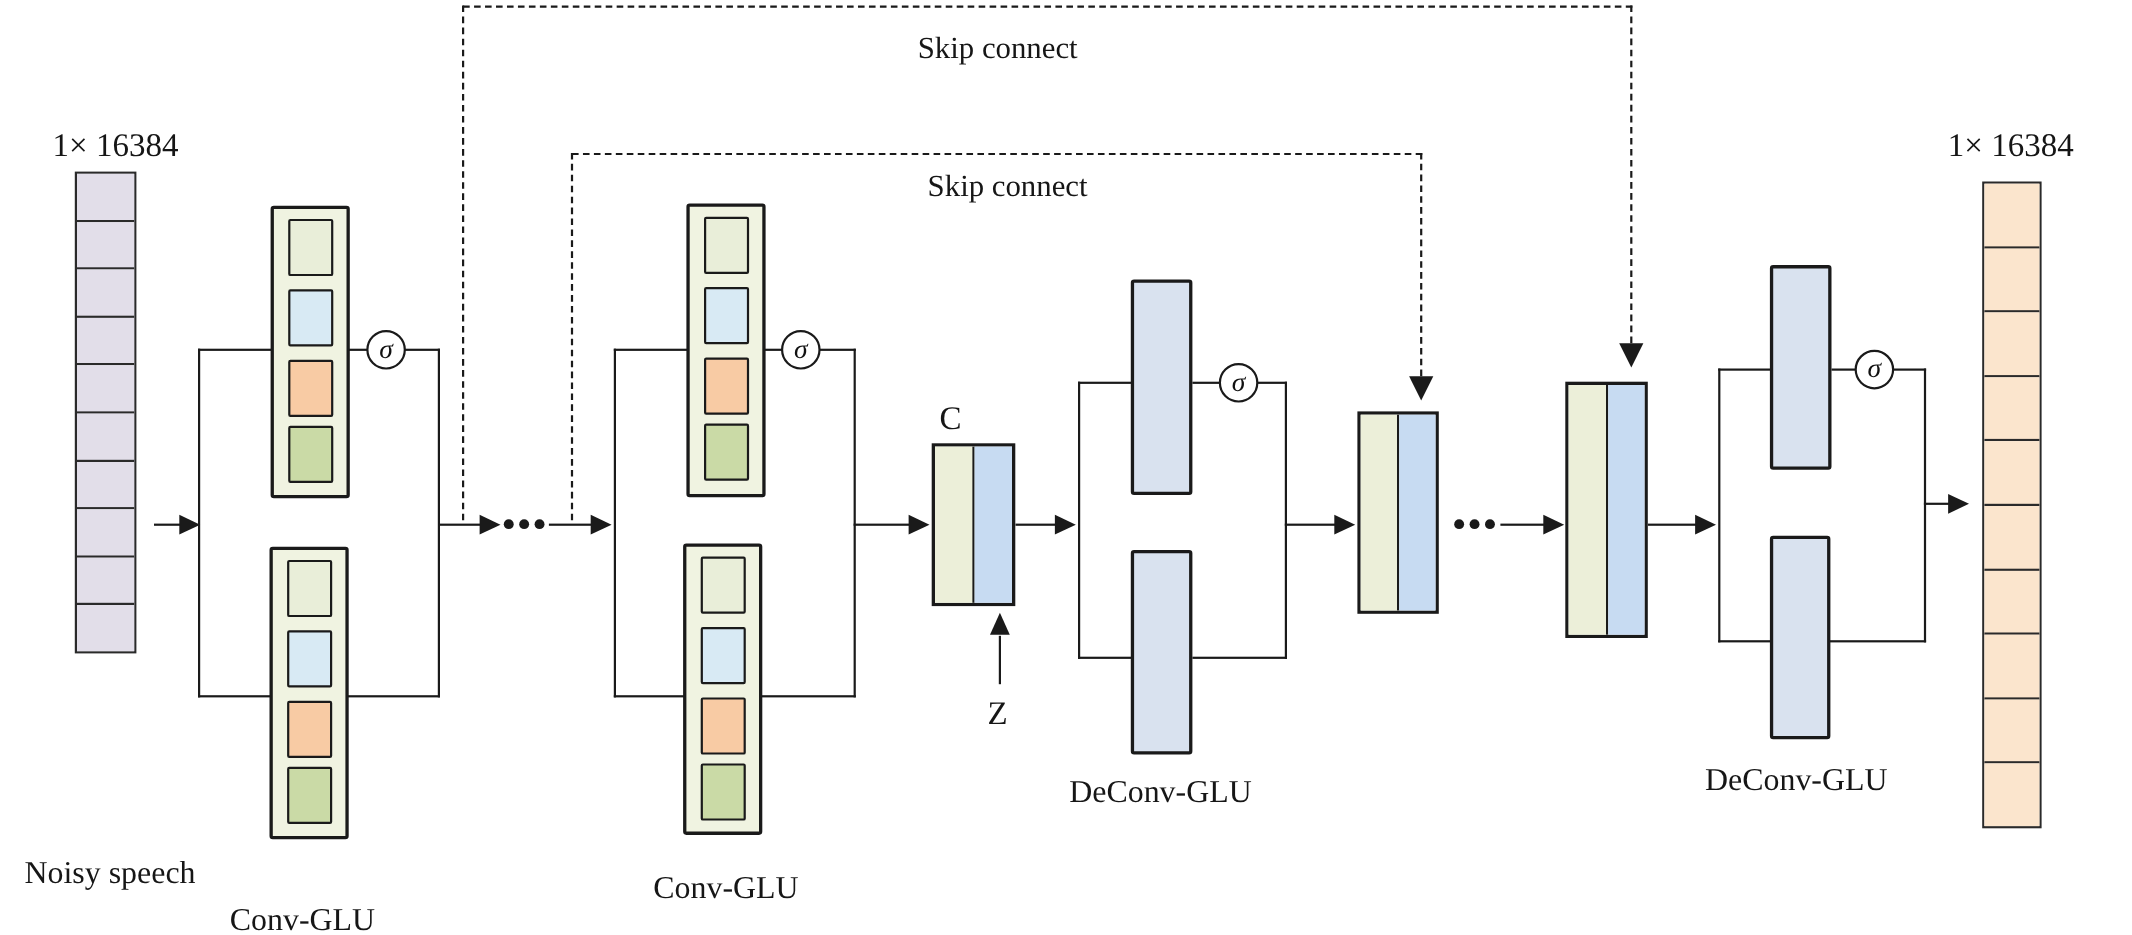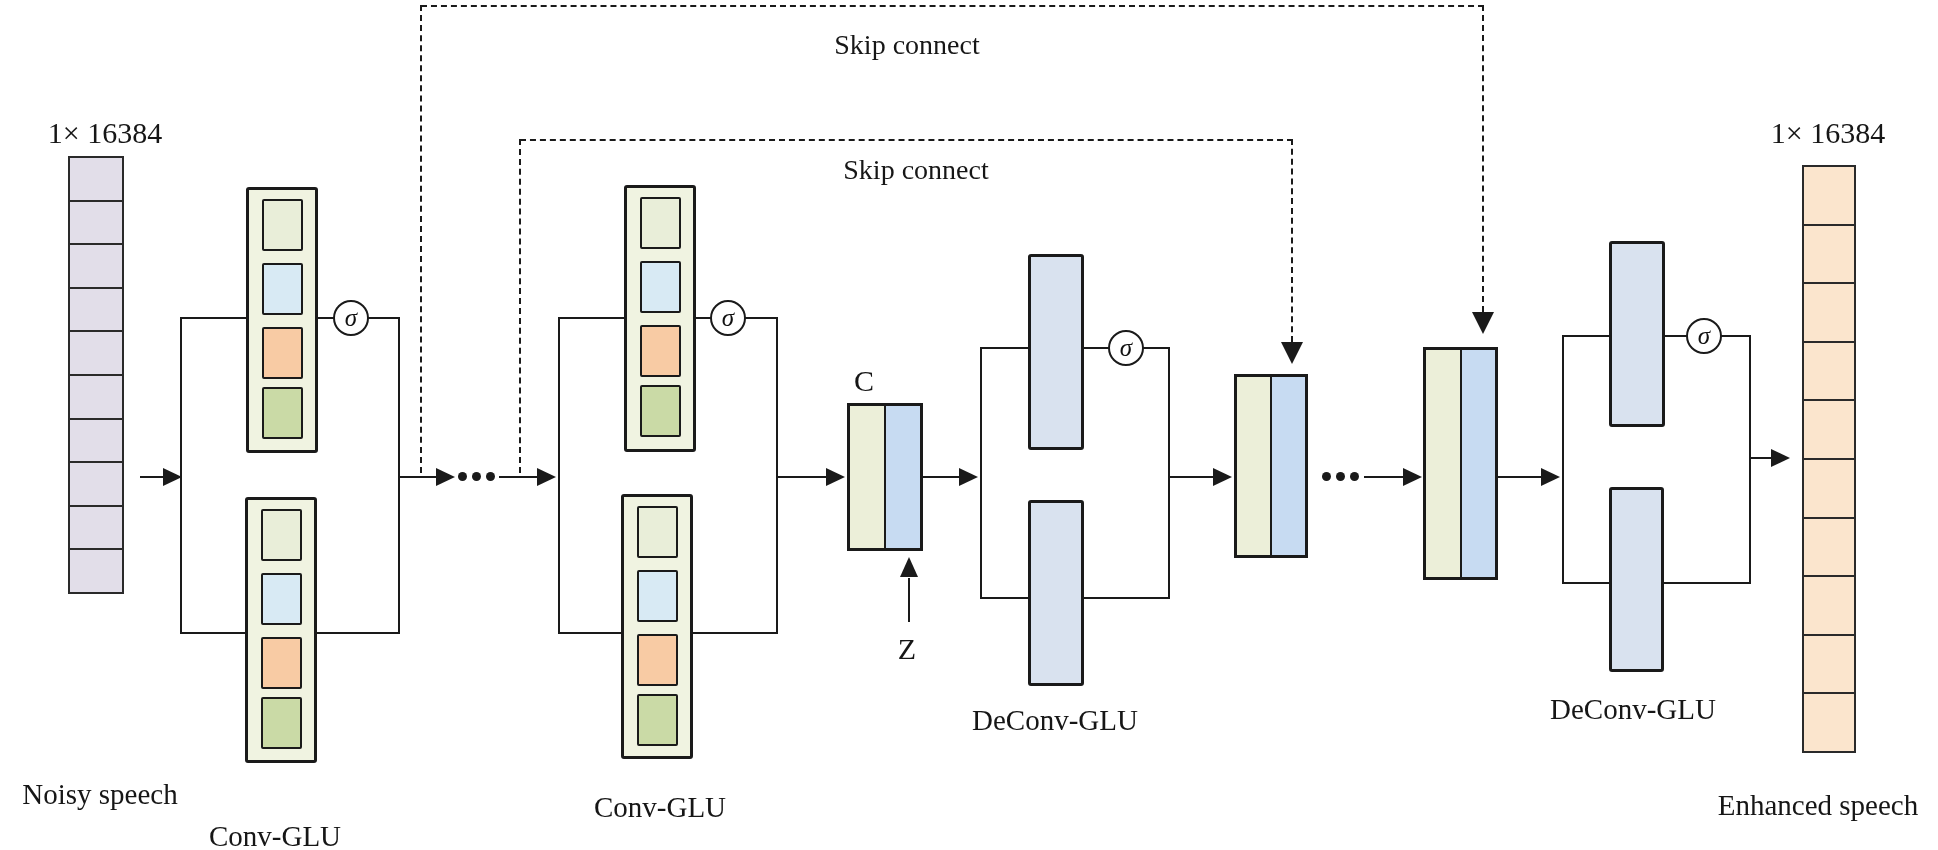--- a/index.html
+++ b/index.html
@@ -46,21 +46,20 @@
   .enh-col .cell { background:#fbe5cd; }
 </style>
 </head>
 <body>
 
 <div id="canvas">
 
   <div class="lbl" style="left:15px; top:116px; width:180px; font-size:30px;">1× 16384</div>
   <div class="lbl" style="left:1738px; top:116px; width:180px; font-size:30px;">1× 16384</div>
   <div class="lbl" style="left:-5px; top:778px; width:210px; font-size:29px;">Noisy speech</div>
-  <div class="lbl" style="left:1698px; top:789px; width:240px; font-size:29px;">Enhanced speech</div>
   <div class="lbl" style="left:175px; top:820px; width:200px; font-size:29px;">Conv-GLU</div>
   <div class="lbl" style="left:560px; top:791px; width:200px; font-size:29px;">Conv-GLU</div>
   <div class="lbl" style="left:945px; top:704px; width:220px; font-size:29px;">DeConv-GLU</div>
   <div class="lbl" style="left:1523px; top:693px; width:220px; font-size:29px;">DeConv-GLU</div>
   <div class="lbl" style="left:807px; top:29px; width:200px; font-size:28px;">Skip connect</div>
   <div class="lbl" style="left:816px; top:154px; width:200px; font-size:28px;">Skip connect</div>
   <div class="lbl" style="left:844px; top:364px; width:40px; font-size:30px;">C</div>
   <div class="lbl" style="left:887px; top:632px; width:40px; font-size:30px;">Z</div>
 
   <div class="dash-h" style="left:421px; top:5px; width:1063px;"></div>

